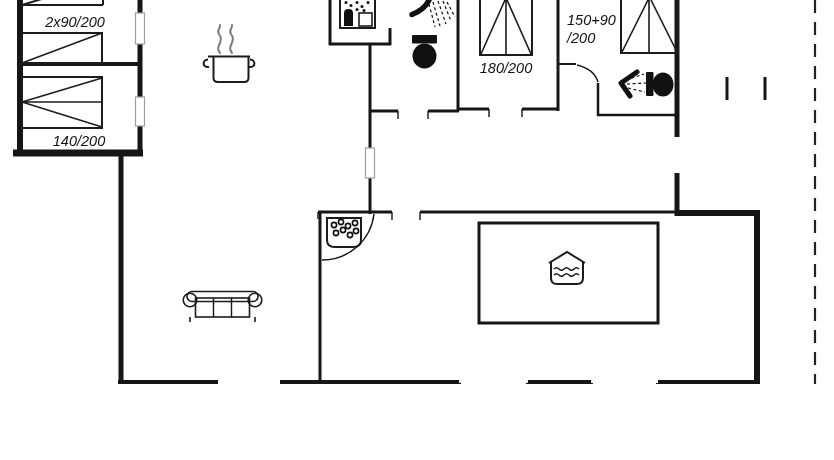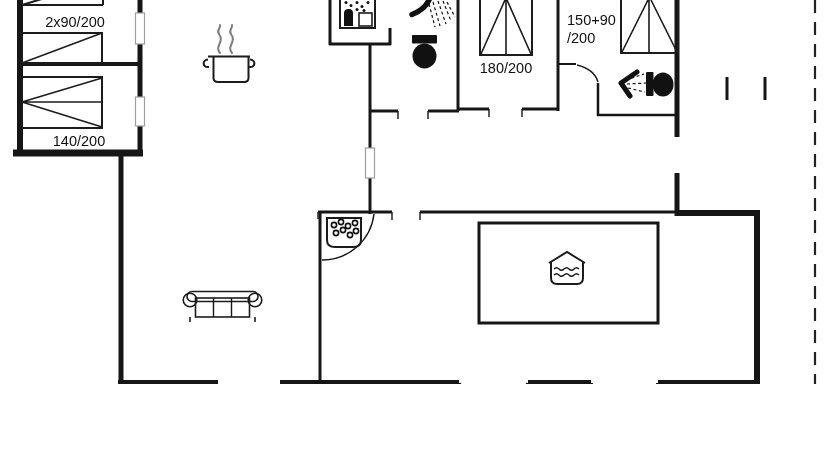--- a/index.html
+++ b/index.html
@@ -1,17 +1,17 @@
 <!DOCTYPE html>
 <html><head>
 <meta charset="utf-8">
 <style>
   html,body{margin:0;padding:0;background:#fff;}
   #page{position:relative;width:834px;height:384px;background:#fff;overflow:hidden;
-        font-family:"Liberation Sans", sans-serif;}
+        font-family:"Liberation Sans", sans-serif;font-style:italic;}
   svg{position:absolute;left:0;top:0;}
   .wall{stroke:#161616;fill:none;stroke-linecap:butt;}
   .w7{stroke-width:7;} .w6{stroke-width:6;} .w5{stroke-width:5;} .w4{stroke-width:4;}
   .w3{stroke-width:3;} .w25{stroke-width:2.5;} .w2{stroke-width:2;}
   .thin{stroke:#161616;stroke-width:1.4;fill:none;}
   .sym{stroke:#1c1c1c;fill:none;stroke-width:2;}
   .sym16{stroke:#1c1c1c;fill:none;stroke-width:1.6;}
   .fillblk{fill:#111;stroke:none;}
   .dash{stroke:#222;stroke-width:2.2;fill:none;stroke-dasharray:13 9;}
   .winrect{fill:#fff;stroke:#9e9e9e;stroke-width:1.2;}

